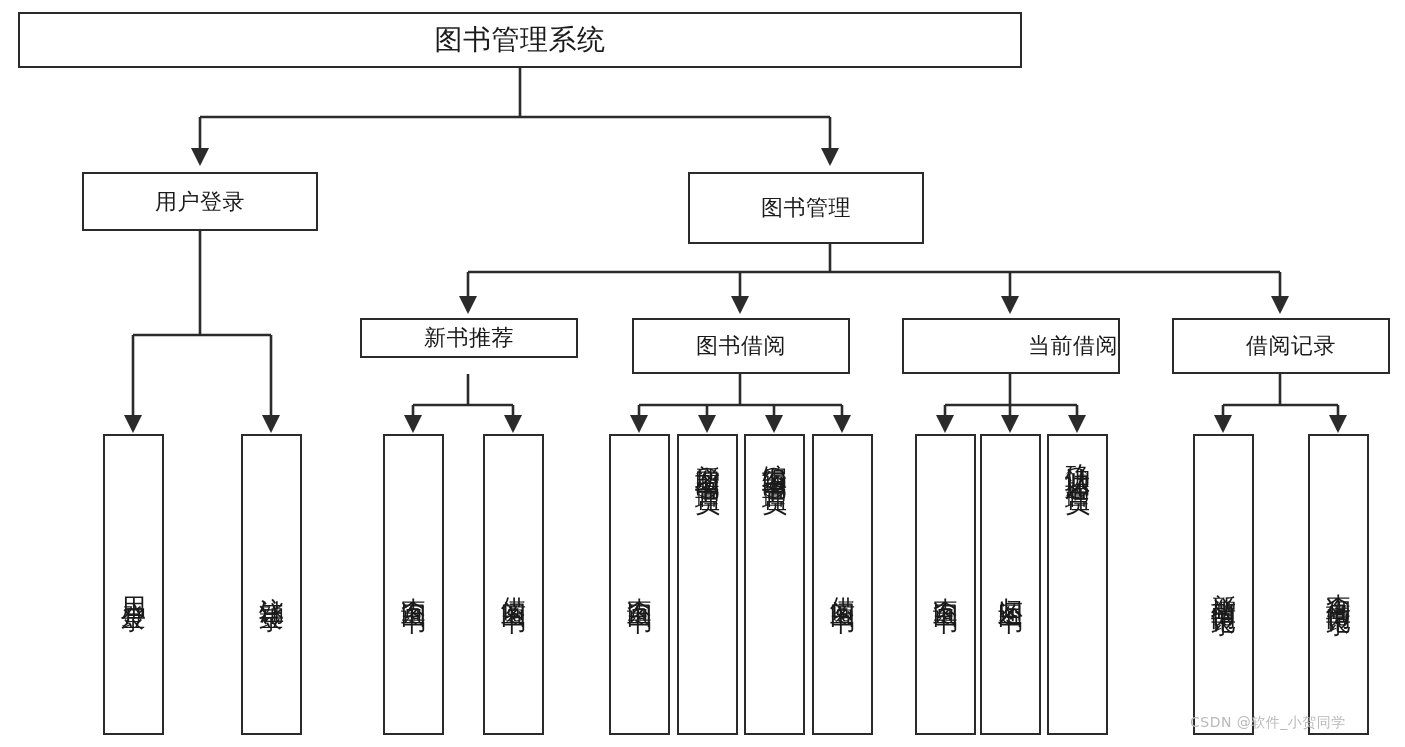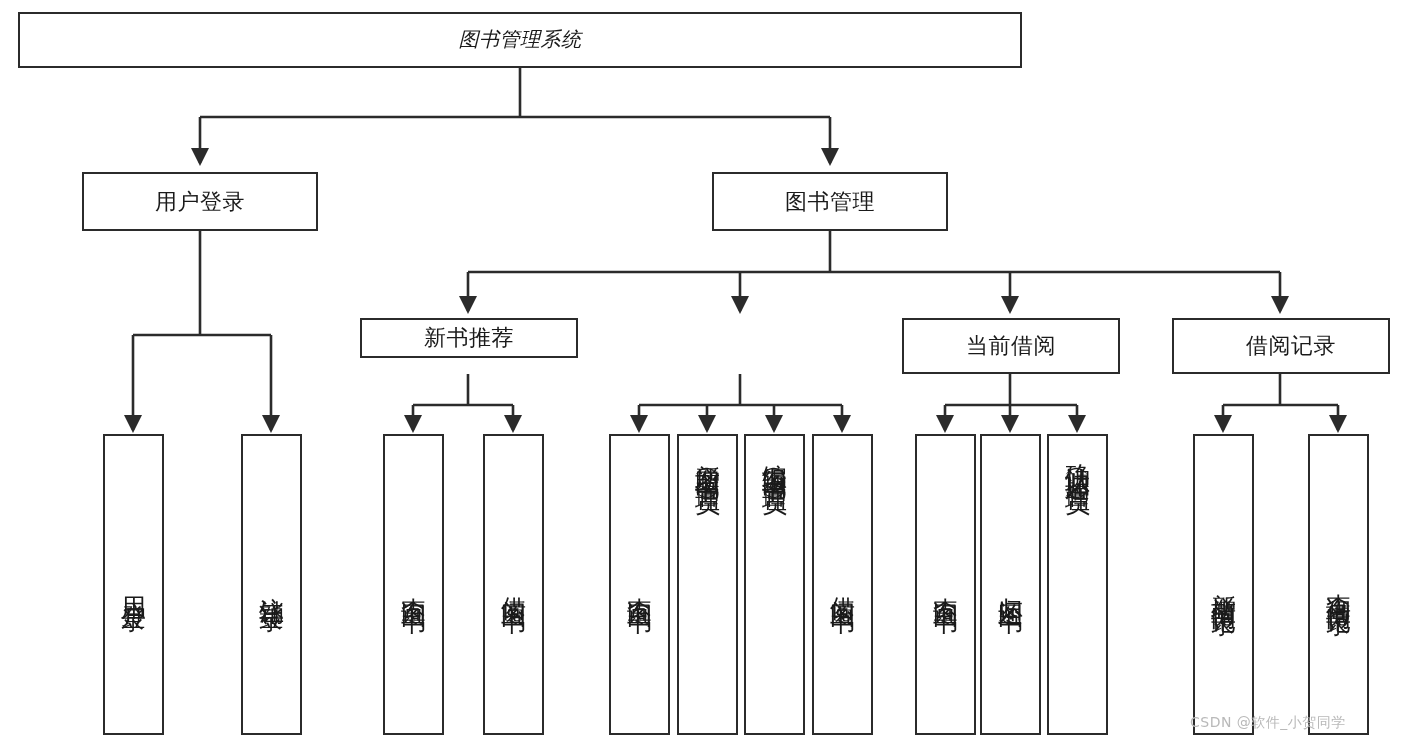--- a/index.html
+++ b/index.html
@@ -41,22 +41,21 @@
     letter-spacing: 0.5px;
     line-height: 1.18;
     text-align: center;
     white-space: nowrap;
   }
   
   .node.horiz .label {
     font-size: 22px;
   }
   .node.root .label {
-    font-size: 20px;
-    font-style: italic;
+    font-size: 28px;
   }
   
   .node.vert {
     align-items: flex-start;
     justify-content: center;
     padding-top: 8px;
   }
   .node.vert .label {
     writing-mode: vertical-rl;
     text-orientation: upright;
@@ -134,30 +133,33 @@
   </svg>
 
   <div class="node horiz root" style="left:18px; top:12px; width:1004px; height:56px;">
     <span class="label">图书管理系统</span>
   </div>
 
   <div class="node horiz" style="left:82px; top:172px; width:236px; height:59px;">
     <span class="label">用户登录</span>
   </div>
 
-  <div class="node horiz" style="left:712px; top:172px; width:236px; height:59px;">
+  <div class="node horiz" style="left:688px; top:172px; width:236px; height:72px;">
     <span class="label">图书管理</span>
   </div>
 
   <div class="node horiz" style="left:360px; top:318px; width:218px; height:40px;">
     <span class="label">新书推荐</span>
   </div>
 
-
-  <div class="node horiz" style="left:902px; top:318px; width:218px; height:56px;">
+  <div class="node horiz" style="left:632px; top:318px; width:218px; height:56px;">
+    <span class="label">图书借阅</span>
+  </div>
+
+  <div class="node horiz" style="left:902px; top:318px; width:218px; height:56px;justify-content:flex-end;">
     <span class="label">当前借阅</span>
   </div>
 
   <div class="node horiz" style="left:1172px; top:318px; width:218px; height:56px;padding-left:20px;">
     <span class="label">借阅记录</span>
   </div>
 
   <div class="node vert mid" style="left:103px; top:434px; width:61px; height:301px;">
     <span class="label">用户登录</span>
   </div>

